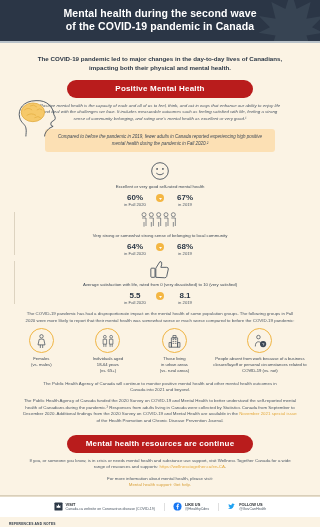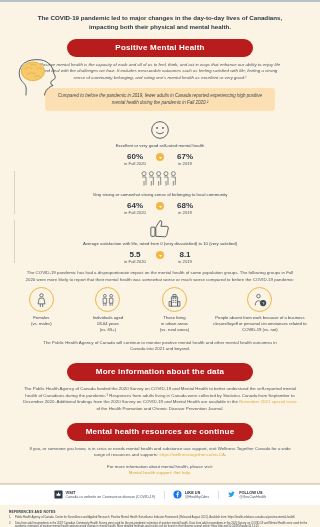--- a/index.html
+++ b/index.html
@@ -106,20 +106,29 @@
 
   
   .legal{display:flex;justify-content:space-between;padding:4px 9px 3px 9px;font-size:2.6px;color:#3c4754;}
   .footer{background:#2b3646;height:27px;display:flex;align-items:center;padding:0 10px;}
 </style>
 </head>
 <body>
 
 <div class="page">
 
+  <div class="header">
+    <svg class="leaf" viewBox="0 0 100 100">
+      <path d="M50 4 L58 30 L78 20 L72 44 L96 40 L80 56 L96 64 L72 68 L80 92 L56 80 L50 100 L44 80 L20 92 L28 68 L4 64 L20 56 L4 40 L28 44 L22 20 L42 30 Z" fill="#3a4756"></path>
+    </svg>
+    <div class="header-title">
+      <span>Mental health</span><span> during the second wave</span><br>
+      <span>of the COVID-19 pandemic in Canada</span>
+    </div>
+  </div>
   <div class="hrule"></div>
 
   <div class="intro">The COVID-19 pandemic led to major changes in the day-to-day lives of Canadians, impacting both their physical and mental health.</div>
 
   <div class="pill">Positive Mental Health</div>
 
   <div style="position:relative;">
     <div class="brain-wrap" style="position:absolute;left:12px;top:-2px;">
       <svg viewBox="0 0 60 54" width="48" height="42">
         <path d="M30 6 C14 6 6 17 9 28 C11 35 16 36 17 41 C18 45 17 49 17 52" fill="none" stroke="#3c4754" stroke-width="1.1"></path>
@@ -278,21 +287,20 @@
           <circle cx="13" cy="13" r="4" fill="#3c4754"></circle>
           <text x="13" y="15.4" font-size="5.5" fill="#fff" text-anchor="middle" font-family="Liberation Sans, sans-serif">?</text>
         </svg>
       </div>
       <div class="grp-label">People absent from work because of a business closure/layoff or personal circumstances related to COVID-19 (vs. not)</div>
     </div>
   </div>
 
   <div class="note">The Public Health Agency of Canada will continue to monitor positive mental health and other mental health outcomes in Canada into 2021 and beyond.</div>
 
-  <div class="pill" style="margin-top:11px;">More information about the data</div>
   <div class="body-txt" style="padding:5px 22px 0 22px;text-align:center;">
     <span>The Public Health Agency of Canada funded the 2020 Survey on COVID-19 and Mental Health to better understand the self-reported mental health of Canadians during the pandemic.³ Responses from adults living in Canada were collected by Statistics Canada from September to December 2020. Additional findings from the 2020 Survey on COVID-19 and Mental Health are available in the </span><span class="lnk">November 2021 special issue</span><span> of the Health Promotion and Chronic Disease Prevention Journal.</span>
   </div>
 
   <div class="pill" style="margin-top:11px;">Mental health resources are continue</div>
   <div class="body-txt" style="padding:5px 26px 0 26px;">
     <span>If you, or someone you know, is in crisis or needs mental health and substance use support, visit Wellness Together Canada for a wide range of resources and supports: </span><span class="lnk">https://wellnesstogether.ca/en-CA</span><span>.</span>
   </div>
   <div class="body-txt" style="padding:5px 26px 0 26px;">
     <span>For more information about mental health, please visit:</span><br>

